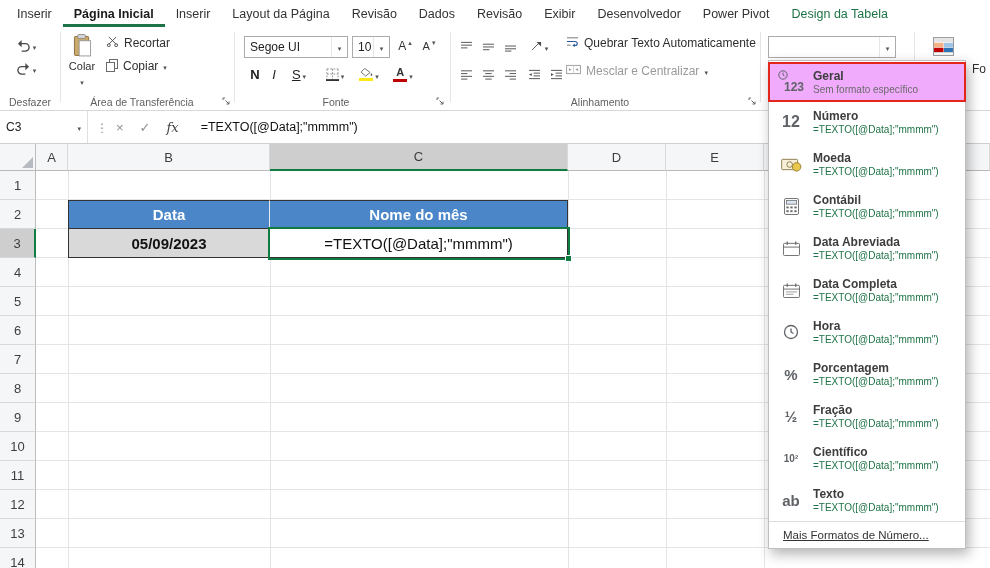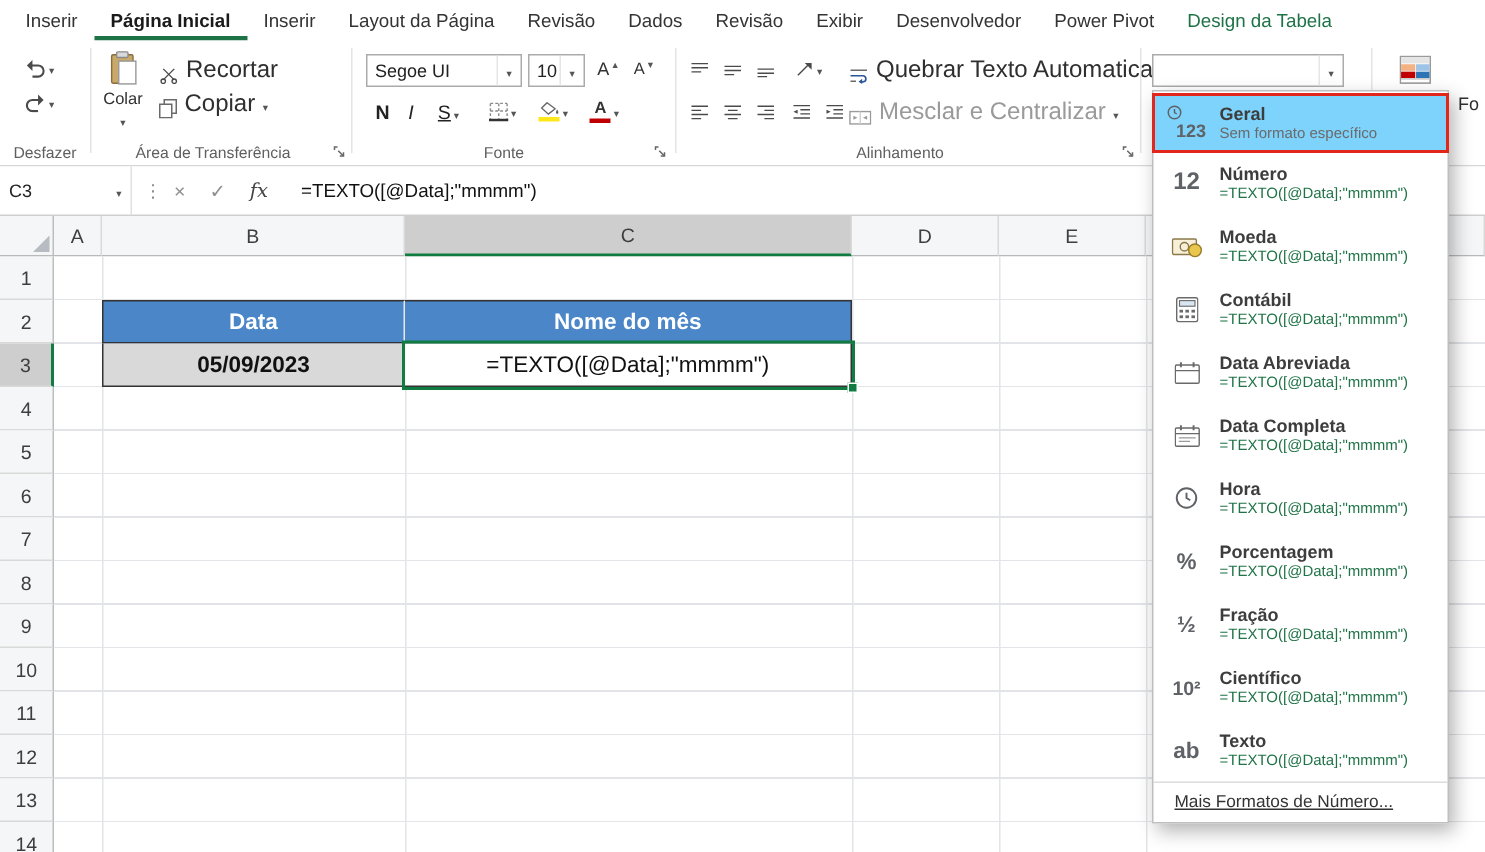--- a/index.html
+++ b/index.html
@@ -15,21 +15,21 @@
 #menubar{position:absolute;top:0;left:0;right:0;height:27px;display:flex;align-items:stretch;padding-left:6px;background:#fff}
 .mtab{font-size:12.5px;color:#333;padding:0 11px;display:flex;align-items:center;white-space:nowrap}
 .mtab.active{font-weight:bold;color:#1a1a1a;border-bottom:3px solid #1E7346;padding-top:3px}
 .mtab.ctx{color:#1E7346}
 
 
 #ribbon{position:absolute;top:27px;left:0;right:0;height:84px;background:#fff;border-bottom:1px solid #D8D8D8}
 .vsep{position:absolute;top:5px;height:70px;width:1px;background:#E4E4E4}
 .grplabel{position:absolute;bottom:2px;font-size:10.5px;color:#5f5f5f;white-space:nowrap;text-align:center}
 .launcher{position:absolute;bottom:4px}
-.smallbtn{position:absolute;display:flex;align-items:flex-end;gap:5px;font-size:16px;color:#2f2f2f;white-space:nowrap;height:20px}
+.smallbtn{position:absolute;display:flex;align-items:flex-start;gap:5px;font-size:12px;color:#2f2f2f;white-space:nowrap;height:20px}
 .combo{position:absolute;height:22px;border:1px solid #ABABAB;background:#fff;display:flex;align-items:center;font-size:12px;color:#222}
 .combo .val{flex:1;padding:0 5px;overflow:hidden;white-space:nowrap}
 .combo .dd{width:16px;align-self:stretch;display:flex;align-items:center;justify-content:center;border-left:1px solid #E6E6E6}
 .sqbtn{position:absolute;display:flex;align-items:center;justify-content:center;gap:2px;height:20px}
 .bigbtn{position:absolute;display:flex;flex-direction:column;align-items:center;gap:3px;font-size:11px;color:#2f2f2f}
 .graytxt{color:#9a9a9a}
 .colorbar{width:14px;height:3px;margin-top:1px}
 .stack{display:flex;flex-direction:column;align-items:center;line-height:1}
 
 
@@ -50,26 +50,26 @@
 #cells{position:absolute;top:171px;left:36px;width:954px;height:397px;background:repeating-linear-gradient(to bottom,#fff 0 28px,#E2E4E8 28px 29px)}
 .vline{position:absolute;top:0;width:1px;height:397px;background:#E2E4E8}
 .tcell{position:absolute;display:flex;align-items:center;justify-content:center;white-space:nowrap}
 .thead{background:#4A86C8;color:#fff;font-weight:bold;font-size:15px;border:1px solid #333}
 #selbox{position:absolute;left:268px;top:227px;width:302px;height:33px;border:2px solid #107C41;z-index:6}
 #selbox .handle{position:absolute;right:-4px;bottom:-4px;width:7px;height:7px;background:#107C41;border:1px solid #fff}
 
 
 #nfpanel{position:absolute;left:768px;top:60px;width:198px;background:#fff;border:1px solid #BFBFBF;box-shadow:3px 5px 12px rgba(0,0,0,.3);z-index:40;padding-top:2px}
 .nf-item{display:flex;align-items:center;height:42px}
-.nf-item.first{height:38px;background:#7dd3fc;position:relative}
+.nf-item.first{height:38px;background:#f0abfc;position:relative}
 .redbox{position:absolute;inset:-1px;border:2px solid #E3261B;pointer-events:none;z-index:2}
 .nf-icon{width:44px;display:flex;flex-direction:column;align-items:center;justify-content:center;color:#5f6368;flex-shrink:0}
 .nf-glyph{font-size:15px;font-weight:600;color:#5f6368}
 .nf-glyph.big{font-size:16px}
-.nf-glyph.sm{font-size:13px}
+.nf-glyph.sm{font-size:10px}
 .nf-text{flex:1;min-width:0}
 .nf-title{font-size:12px;font-weight:bold;color:#3d3d3d}
 .nf-prev{font-size:10px;color:#1F7346;margin-top:1px;white-space:nowrap}
 .nf-prev.gray{color:#6a6a6a}
 #nf-footer{border-top:1px solid #DCDCDC;height:27px;display:flex;align-items:center;padding-left:14px;font-size:11.5px;color:#333;text-decoration:underline}
 .nf-geral{position:relative;width:26px;height:24px}
 .nf-geral svg{position:absolute;top:0;left:0}
 .nf-geral span{position:absolute;right:0;bottom:0;font-size:12px;font-weight:bold;color:#5f6368}
 </style>
 </head>

